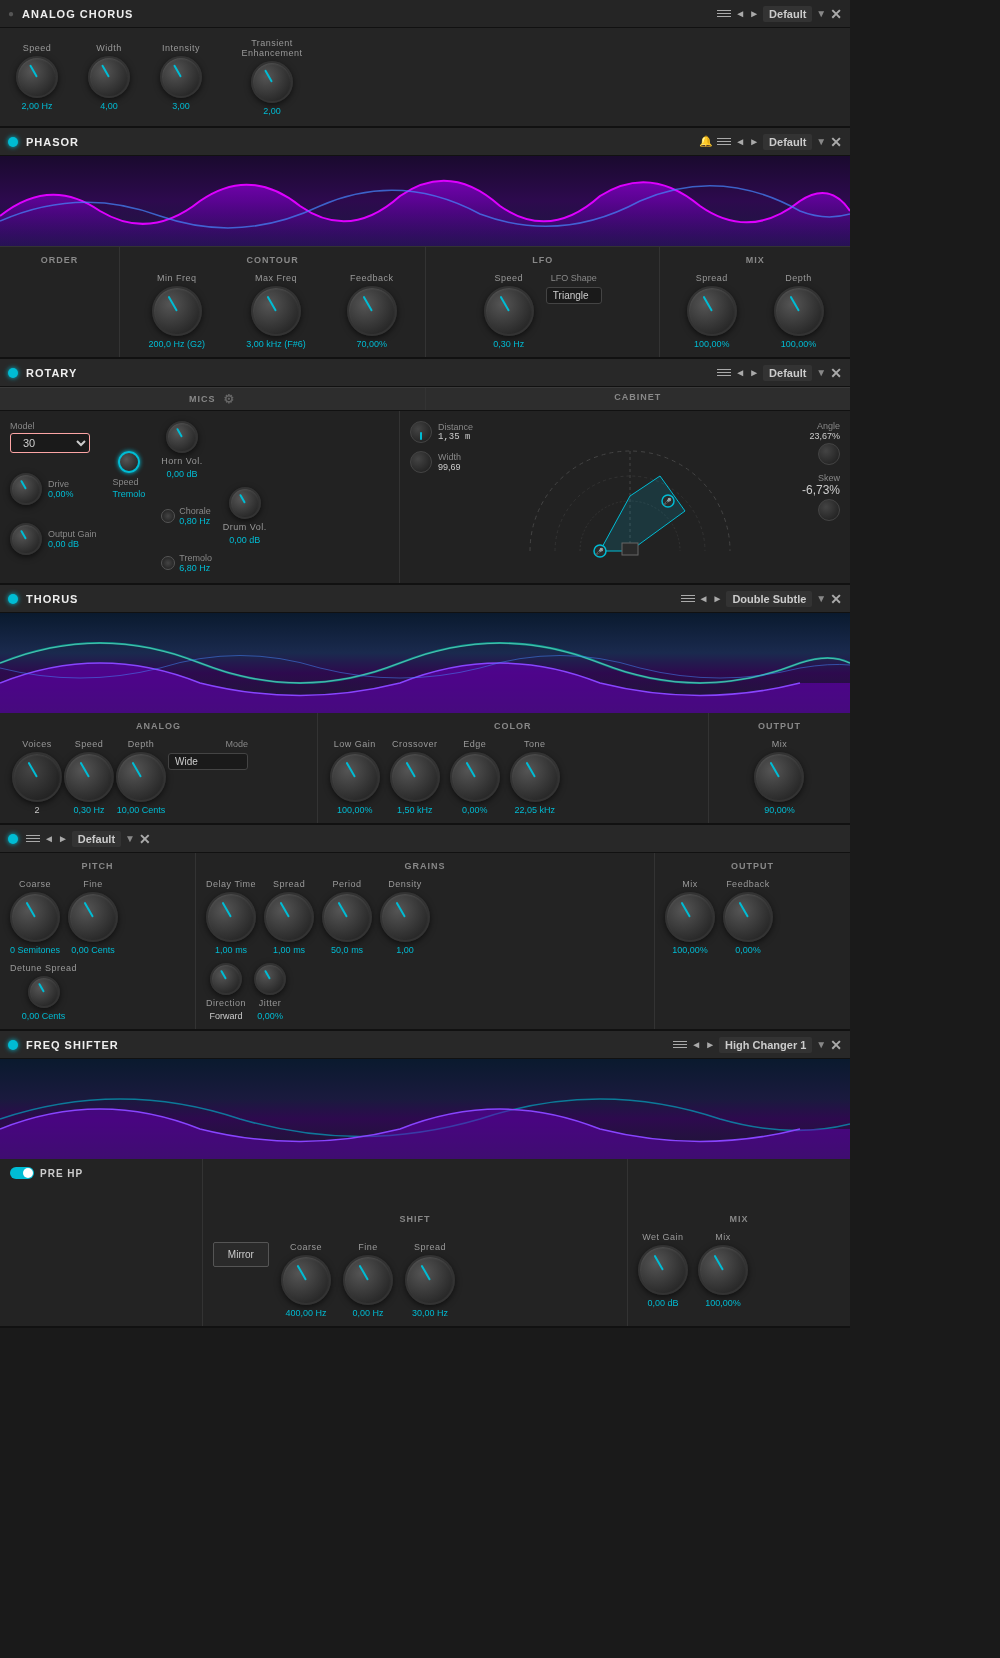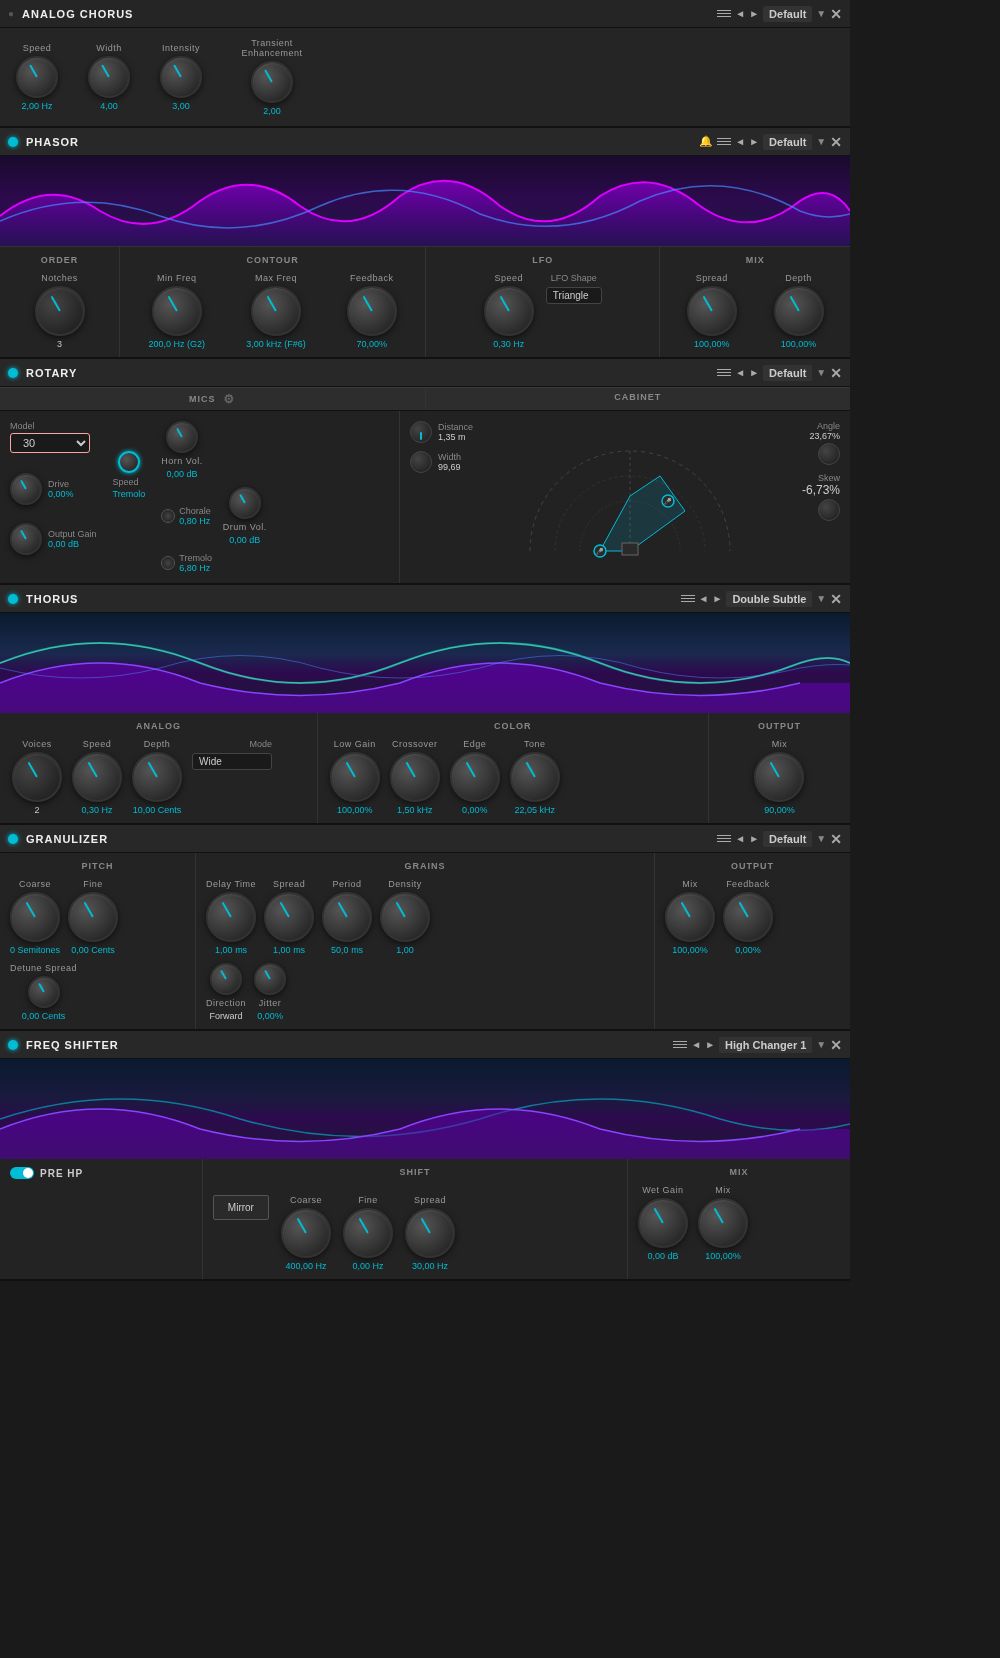--- a/index.html
+++ b/index.html
@@ -282,20 +282,21 @@
       border-right: 1px solid #333;
     }
     .freqshift-section:last-child { border-right: none; }
     .freqshift-section-title {
       font-size: 9px;
       color: #888;
       letter-spacing: 1px;
       text-align: center;
       margin-bottom: 8px;
       font-weight: bold;
+      margin-top: 47px;
     }
 
     .toggle-switch {
       display: flex;
       align-items: center;
       gap: 4px;
       cursor: pointer;
     }
     .toggle-track {
       width: 24px; height: 12px;
@@ -429,27 +430,20 @@
       <path d="M0,60 Q50,20 100,55 Q150,85 200,45 Q250,10 300,50 Q350,85 400,40 Q450,5 500,50 Q550,85 600,40 Q650,8 700,50 Q750,85 800,45 Q830,25 850,55 L850,90 L0,90 Z" fill="url(#phasorGrad)"></path>
       <path d="M0,60 Q50,20 100,55 Q150,85 200,45 Q250,10 300,50 Q350,85 400,40 Q450,5 500,50 Q550,85 600,40 Q650,8 700,50 Q750,85 800,45 Q830,25 850,55" fill="none" stroke="#dd00ff" stroke-width="2"></path>
       <path d="M0,65 Q80,30 160,60 Q240,88 320,50 Q400,15 480,58 Q560,88 640,45 Q720,10 800,55 Q825,65 850,58" fill="none" stroke="#4488ff" stroke-width="1.5" opacity="0.7"></path>
     </svg>
   </div>
 
   <div class="phasor-controls">
 
     <div class="phasor-section" style="flex:0 0 120px;">
       <div class="phasor-section-title">ORDER</div>
-      <div class="phasor-knobs">
-        <div class="knob-container">
-          <span class="knob-label">Notches</span>
-          <div class="knob large" style="background: radial-gradient(circle at 35% 35%, #444, #181818);"></div>
-          <span class="knob-value" style="color:#ccc;">3</span>
-        </div>
-      </div>
     </div>
 
     <div class="phasor-section" style="flex:2;">
       <div class="phasor-section-title">CONTOUR</div>
       <div class="phasor-knobs">
         <div class="knob-container">
           <span class="knob-label">Min Freq</span>
           <div class="knob large"></div>
           <span class="knob-value">200,0 Hz (G2)</span>
         </div>
@@ -600,21 +594,21 @@
     <div class="rotary-mics">
       <div style="display:flex; gap:10px; align-items:flex-start;">
 
         <div style="display:flex; flex-direction:column; gap:8px; min-width:80px;">
           <div style="display:flex; align-items:center; gap:6px;">
             <div style="width:22px; height:22px; background: radial-gradient(circle at 35% 35%, #444, #1a1a1a); border-radius:50%; border:1px solid #444; position:relative;">
               <div style="position:absolute; bottom:2px; left:50%; width:2px; height:8px; background:#00bcd4; transform:translateX(-50%); border-radius:1px;"></div>
             </div>
             <div class="rotary-param-info">
               <span class="rotary-param-name">Distance</span>
-              <span class="rotary-param-value" style="color:#ccc; font-size:9px;">1,35 m</span>
+              <span class="rotary-param-value" style="color:#ccc; font-size:9px;font-family:Liberation Mono, monospace;">1,35 m</span>
             </div>
           </div>
           <div style="display:flex; align-items:center; gap:6px;">
             <div style="width:22px; height:22px; background: radial-gradient(circle at 35% 35%, #444, #1a1a1a); border-radius:50%; border:1px solid #444;"></div>
             <div class="rotary-param-info">
               <span class="rotary-param-name">Width</span>
               <span class="rotary-param-value" style="color:#ccc; font-size:9px;">99,69</span>
             </div>
           </div>
         </div>
@@ -684,21 +678,21 @@
       <path d="M0,70 Q100,30 200,70 Q300,95 400,70 Q500,30 600,70 Q700,95 800,70" fill="none" stroke="#8844ff" stroke-width="1.5"></path>
 
       <path d="M0,55 Q80,75 160,55 Q240,30 320,55 Q400,75 480,55 Q560,30 640,55 Q720,75 800,55 Q830,50 850,52" fill="none" stroke="#4488ff" stroke-width="1" opacity="0.5"></path>
     </svg>
   </div>
 
   <div class="thorus-controls">
 
     <div class="thorus-section" style="flex:2;">
       <div class="thorus-section-title">ANALOG</div>
-      <div style="display:flex; gap:10px; align-items:flex-start;">
+      <div style="display:flex; gap:2px; align-items:flex-start;">
         <div class="knob-container">
           <span class="knob-label">Voices</span>
           <div class="knob large" style="background:radial-gradient(circle at 35% 35%, #444, #181818);"></div>
           <span class="knob-value" style="color:#ccc;">2</span>
         </div>
         <div class="knob-container">
           <span class="knob-label">Speed</span>
           <div class="knob large"></div>
           <span class="knob-value">0,30 Hz</span>
         </div>
@@ -751,21 +745,20 @@
         <div class="knob large"></div>
         <span class="knob-value">90,00%</span>
       </div>
     </div>
   </div>
 </div>
 
 <div class="plugin-section">
   <div class="title-bar" style="background:#282828;">
     <div class="power-led"></div>
-    <span class="title-text">GRANULIZER</span>
     <div class="title-controls">
       <div class="menu-icon">
           <span></span>
           <span></span>
           <span></span>
         </div>
       <span class="arrow-btn">◄</span>
       <span class="arrow-btn">►</span>
       <span class="preset-name">Default</span>
       <span style="color:#888; font-size:10px;">▼</span>

